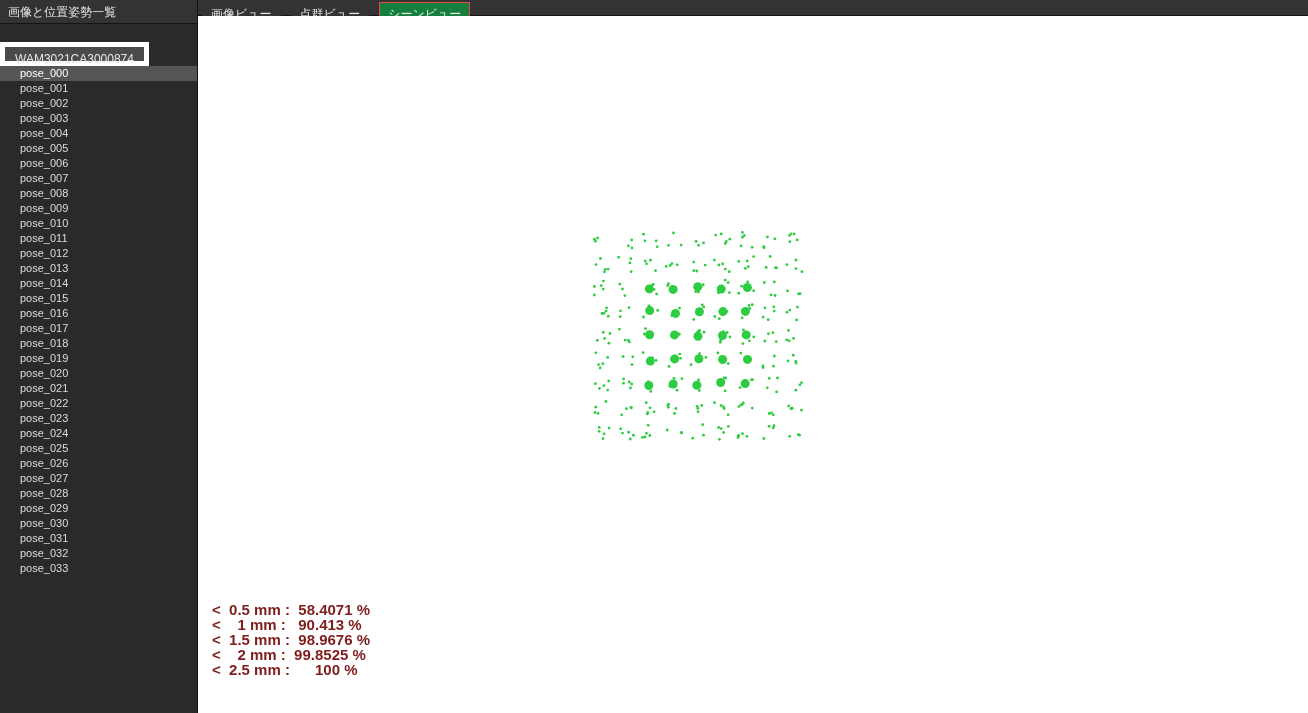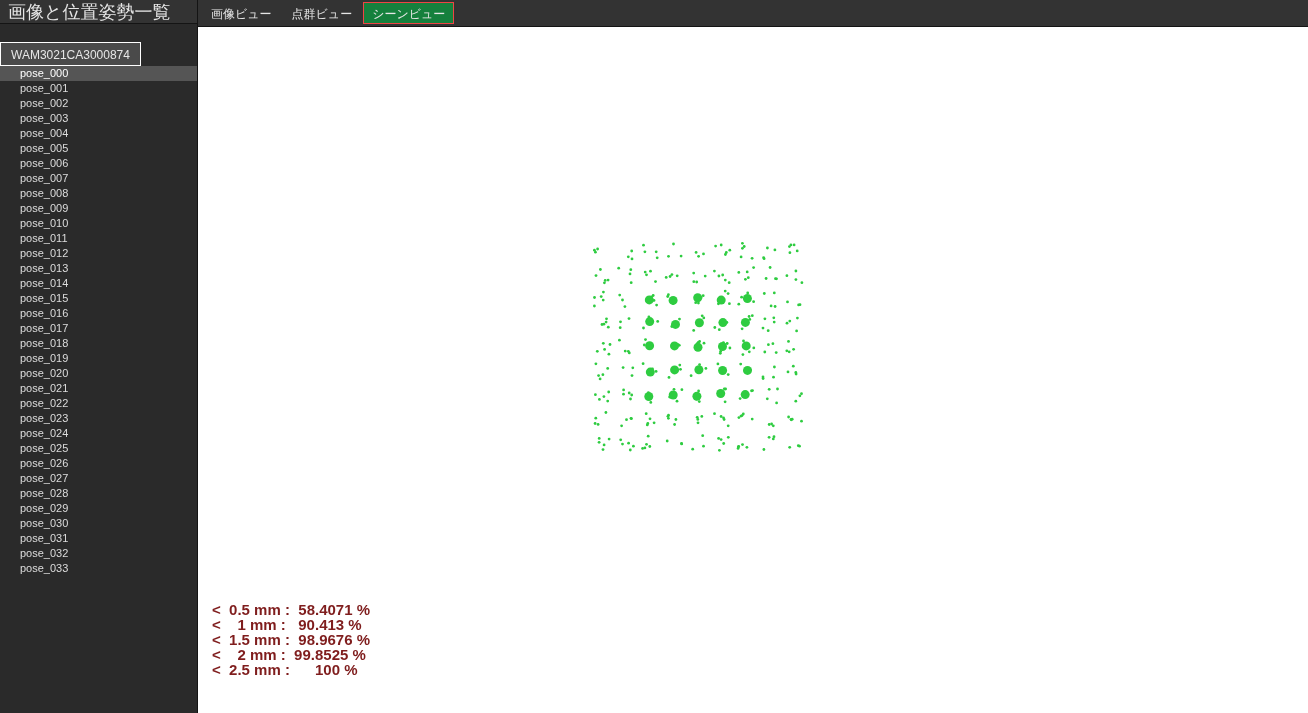--- a/index.html
+++ b/index.html
@@ -18,28 +18,28 @@
     width: 198px;
     background: #2a2a2a;
     border-right: 1px solid #141414;
     display: flex; flex-direction: column;
   }
   .sidebar-title {
     height: 24px; line-height: 24px;
     padding: 0 8px;
     background: #333333;
     border-bottom: 1px solid #141414;
-    font-size: 18px;
+    font-size: 12px;
   }
   .camera-tabs { display: flex; flex-direction: row; margin-top: 18px; }
   .camera-tab {
     height: 24px; line-height: 24px;
     padding: 0 10px;
     background: #4a4a4a;
-    border: 1px solid #ffffff;
+    border: 5px solid #ffffff;
     font-size: 12px;
     cursor: default;
   }
   .pose-list {
     flex: 1 1 auto;
     overflow-y: auto;
     background: #2a2a2a;
   }
   .pose-item {
     height: 15px; line-height: 15px;
@@ -54,26 +54,26 @@
     color: #ffffff;
   }
 
   
   .main {
     flex: 1 1 auto;
     display: flex; flex-direction: column;
     background: #1f1f1f;
   }
   .view-tabs {
-    height: 27px;
+    height: 16px;
     display: flex; flex-direction: row; align-items: stretch;
     background: #333333;
     border-bottom: 1px solid #141414;
     padding-left: 4px;
-    gap: 2px;
+    gap: 10px;
   }
   .view-tab {
     height: 22px; line-height: 22px;
     margin-top: 2px;
     padding: 0 8px;
     font-size: 12px;
     background: #333333;
     border: 1px solid transparent;
     cursor: default;
   }

